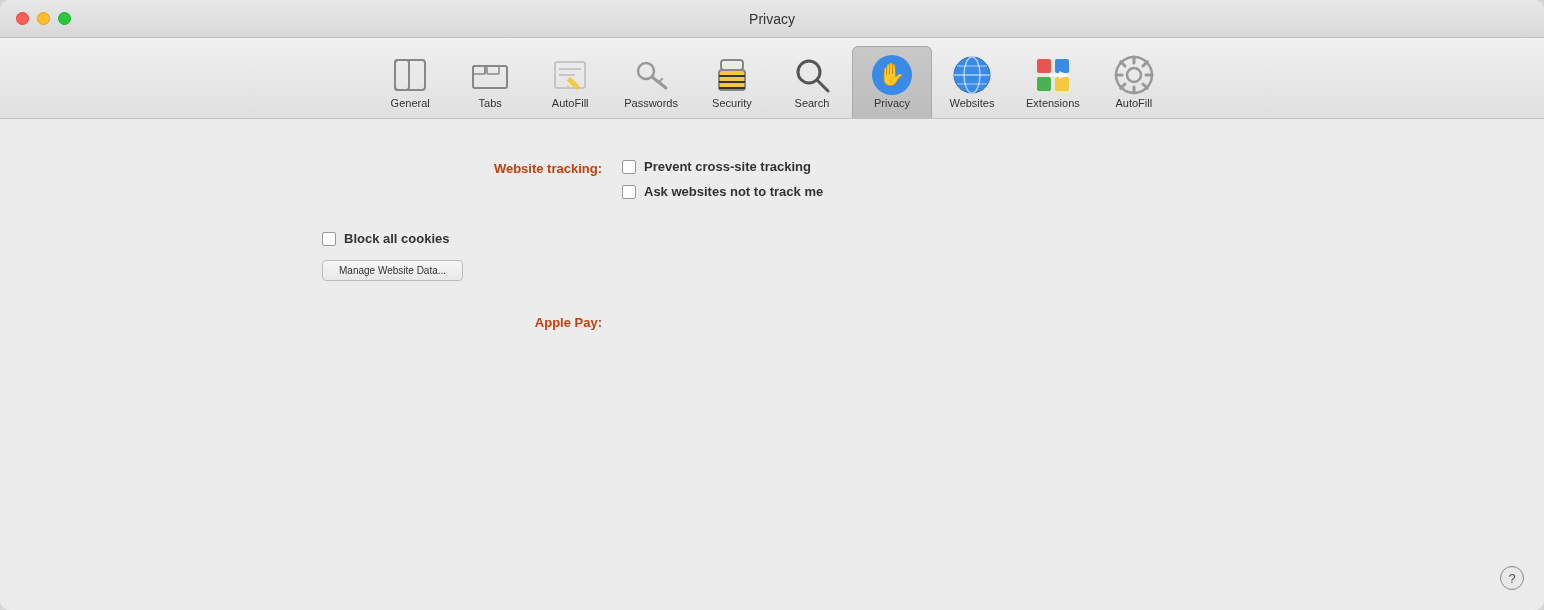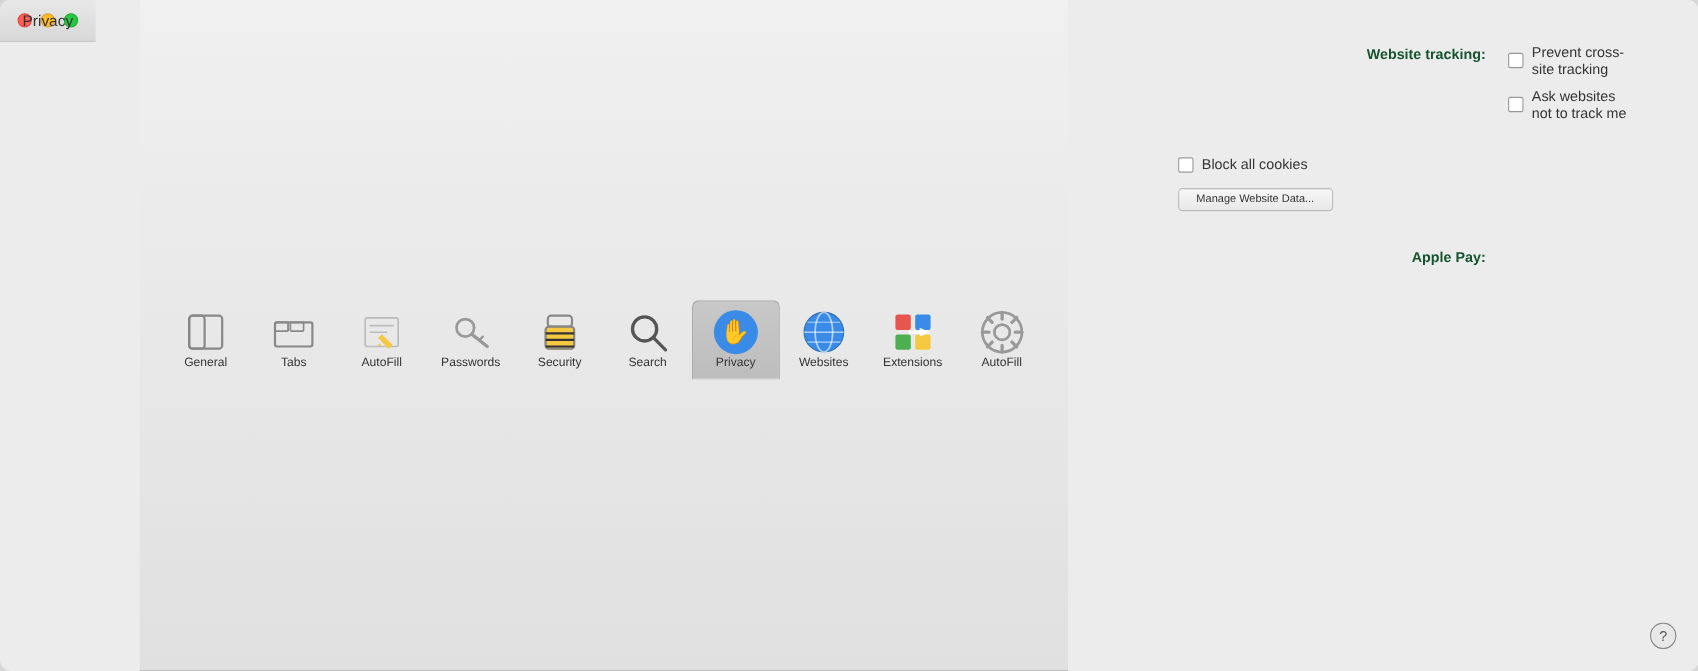--- a/index.html
+++ b/index.html
@@ -12,22 +12,21 @@
       overflow: hidden;
     }
 
     .window {
       width: 1544px;
       height: 610px;
       background: #ececec;
       border-radius: 10px;
       overflow: hidden;
       display: flex;
-      flex-direction: row;
-      gap: 40px;
+      flex-direction: column;
     }
 
     
     .title-bar {
       background: linear-gradient(to bottom, #e8e8e8, #d8d8d8);
       height: 38px;
       display: flex;
       align-items: center;
       padding: 0 16px;
       border-bottom: 1px solid #c0c0c0;
@@ -117,37 +116,38 @@
 
     .setting-row {
       display: flex;
       align-items: flex-start;
       gap: 20px;
     }
 
     .setting-label {
       font-size: 13px;
       font-weight: 600;
-      color: #14532d;
+      color: #c2410c;
       text-align: right;
       min-width: 280px;
       padding-top: 2px;
       flex-shrink: 0;
     }
 
     .setting-controls {
       display: flex;
       flex-direction: column;
       gap: 10px;
     }
 
     .checkbox-row {
       display: flex;
       align-items: center;
       gap: 8px;
+      font-weight: bold;
     }
 
     .checkbox {
       width: 14px;
       height: 14px;
       border: 1px solid #999;
       background: white;
       border-radius: 2px;
       flex-shrink: 0;
       display: flex;

